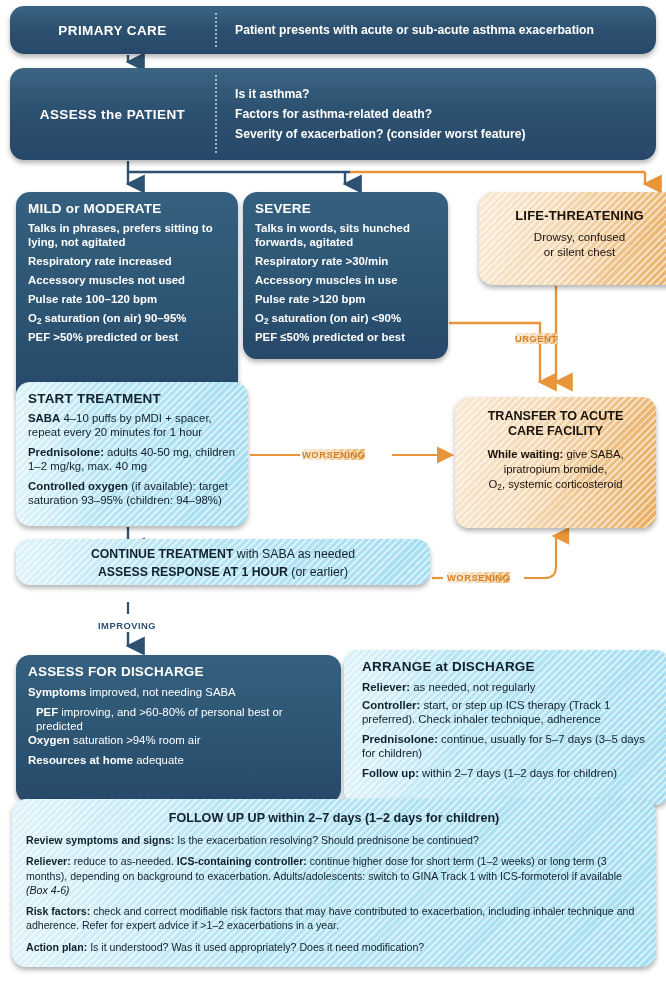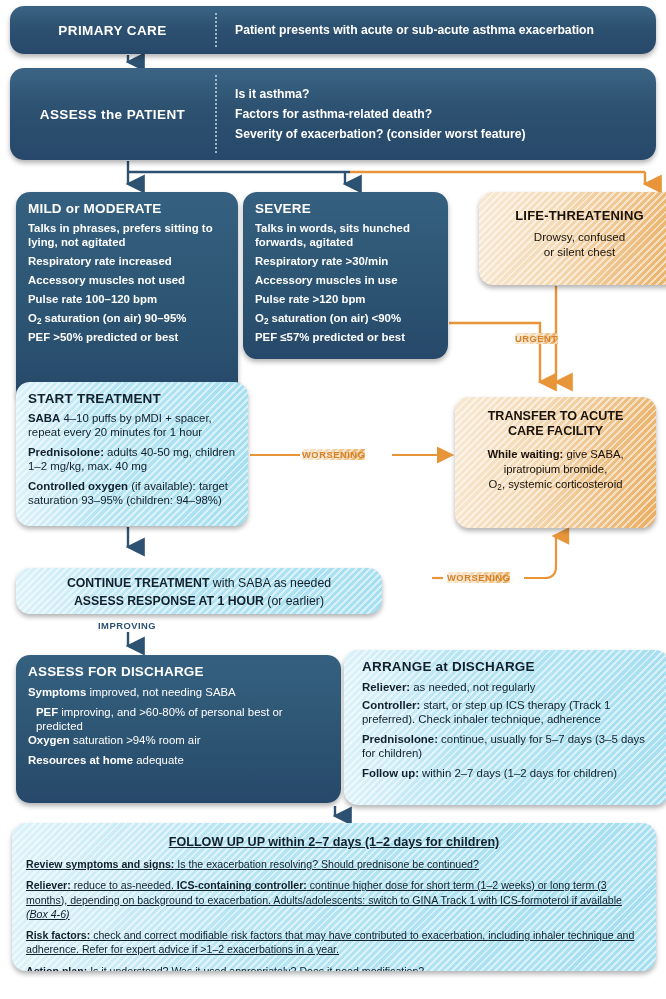--- a/index.html
+++ b/index.html
@@ -73,27 +73,27 @@
   #life-threatening .inner { text-align:center; padding-top:16px; }
   #life-threatening .t { font-size:13px; font-weight:bold; letter-spacing:.2px; }
   #life-threatening .s { font-size:11.6px; line-height:1.28; margin-top:7px; }
 
   #start-treatment { left:16px; top:382px; width:232px; height:144px; }
   #transfer-acute { left:455px; top:397px; width:201px; height:131px; }
   #transfer-acute .inner { text-align:center; padding:12px 26px; }
   #transfer-acute .t { font-size:12.6px; font-weight:bold; line-height:1.2; }
   #transfer-acute .s { font-size:11.3px; line-height:1.3; margin-top:8px; }
 
-  #continue-treatment { left:16px; top:568px; width:366px; height:46px; }
+  #continue-treatment { left:16px; top:539px; width:414px; height:46px; }
   #continue-treatment .inner { text-align:center; padding-top:7px; font-size:12.3px; line-height:1.45; }
 
   #assess-discharge { left:16px; top:655px; width:325px; height:148px; }
   #arrange-discharge { left:344px; top:650px; width:325px; height:155px; }
 
-  #follow-up { left:12px; top:823px; width:644px; height:148px;text-decoration:underline; }
+  #follow-up { left:12px; top:799px; width:644px; height:168px; }
   #follow-up .title { text-align:center; font-size:12.6px; font-weight:bold; padding-top:12px; }
   #follow-up .body { padding:8px 14px 0 14px; font-size:10.6px; line-height:1.35; }
   #follow-up .body > div { margin-bottom:7px; }
 
   sub { font-size:0.72em; vertical-align: -0.22em; }
   i { font-style: italic; }
 
   
   svg.conn { position:absolute; left:0; top:0; width:666px; height:999px; pointer-events:none; }
   .lbl {
@@ -190,21 +190,21 @@
   </div>
 
   <div class="box navy-flat" id="severe">
     <div class="pad row-gap">
       <div class="ttl-lg" style="margin-bottom:6px;">SEVERE</div>
       <div class="line hdr">Talks in words, sits hunched forwards, agitated</div>
       <div class="line hdr">Respiratory rate &gt;30/min</div>
       <div class="line hdr">Accessory muscles in use</div>
       <div class="line hdr">Pulse rate &gt;120 bpm</div>
       <div class="line hdr"><span id="sv-o2">O<sub>2</sub> saturation (on air) &lt;90%</span></div>
-      <div class="line hdr">PEF ≤57% predicted or best</div>
+      <div class="line hdr">PEF ≤50% predicted or best</div>
     </div>
   </div>
 
   <div class="box orange" id="life-threatening">
     <div class="inner">
       <div class="t">LIFE-THREATENING</div>
       <div class="s">
         <div>Drowsy, confused</div>
         <div>or silent chest</div>
       </div>

